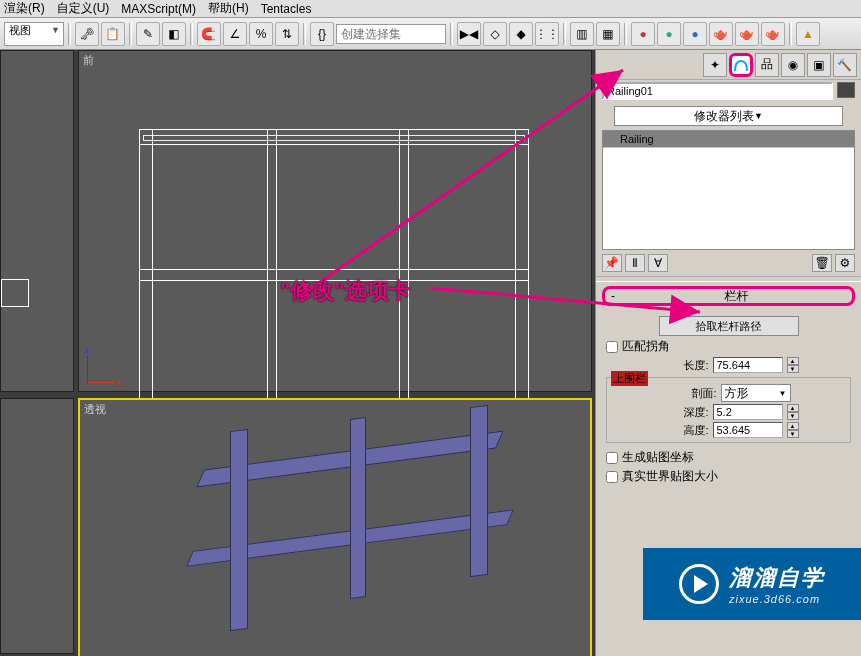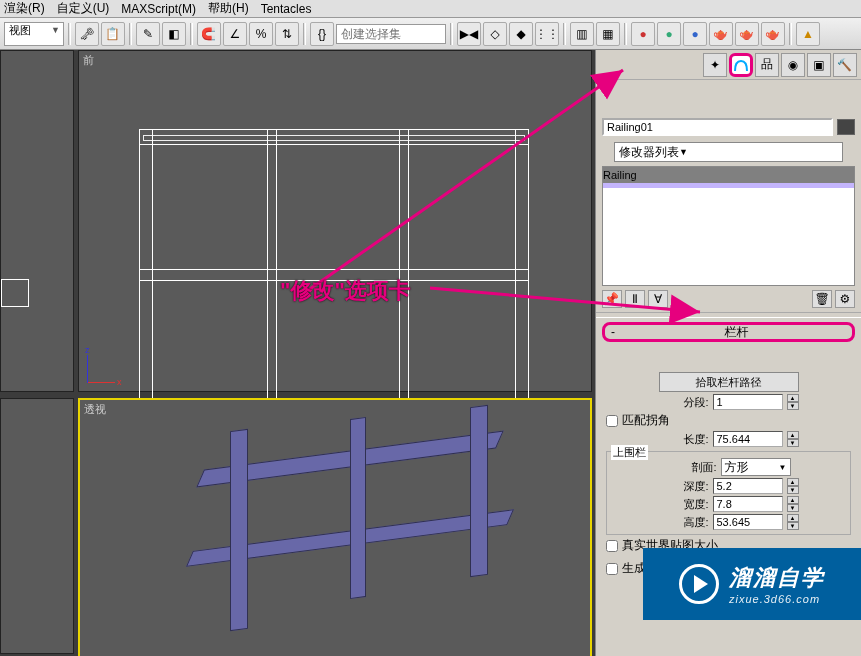--- a/index.html
+++ b/index.html
@@ -37,48 +37,48 @@
 
 .persp-rail { position: absolute; top: 30px; left: 90px; width: 360px; height: 220px; }
 .beam { position: absolute; background: #6868a8; border: 1px solid #303050; }
 
 .right-panel { position: absolute; top: 50px; right: 0; width: 266px; height: 606px; background: #d4d0c8; border-left: 1px solid #888; }
 .cmd-tabs-bar { height: 30px; background: #d4d0c8; display: flex; align-items: center; padding: 2px 4px; gap: 2px; border-bottom: 1px solid #aaa; justify-content: flex-end; }
 .cmd-tab { width: 24px; height: 24px; border: 1px solid #999; background: #e0e0e0; display: flex; align-items: center; justify-content: center; cursor: pointer; }
 .cmd-tab.sel { background: #fff; }
 .cmd-tab.hilite { border: 3px solid #e6007e; border-radius: 6px; padding: 1px; }
 
-.name-row { padding: 2px 6px; display: flex; align-items: center; gap: 4px; margin-top: 36px; }
+.name-row { padding: 2px 6px; display: flex; align-items: flex-start; gap: 4px; }
 .name-input { flex: 1; height: 18px; border: 2px inset #fff; background: #fff; padding: 0 3px; font-size: 11px; }
 .color-swatch { width: 18px; height: 16px; background: #444; border: 1px solid #666; }
 
-.mod-list-dd { margin: 4px 18px; height: 20px; border: 1px solid #888; background: #fff; display: flex; align-items: center; justify-content: flex-start; padding: 0 4px; cursor: pointer; }
+.mod-list-dd { margin: 4px 18px; height: 20px; border: 1px solid #888; background: #fff; display: flex; align-items: center; justify-content: center; padding: 0 4px; cursor: pointer; }
 .mod-list-dd::after { content: "▼"; font-size: 9px; }
 .mod-stack { margin: 2px 6px; height: 120px; border: 1px solid #888; background: #fff; overflow: auto; }
-.mod-item { padding: 2px 0; background: #808080; color: #000; border-bottom: 5px solid #c4b5fd; font-size: 11px; }
+.mod-item { padding: 2px 17px; background: #808080; color: #000; border-bottom: 1px solid #c4b5fd; font-size: 11px; }
 .mod-toolbar { margin: 4px 6px; display: flex; gap: 3px; }
 .mod-tb-btn { width: 20px; height: 18px; border: 1px solid #999; background: #e0e0e0; cursor: pointer; display: flex; align-items: center; justify-content: center; }
 
 .rollout { margin: 4px 6px; border: 1px solid #999; }
 .rollout-head { height: 20px; border: 1px solid #888; background: #d4d0c8; display: flex; align-items: center; padding: 0 6px; cursor: pointer; font-size: 12px; }
 .rollout-head.hilite { border: 3px solid #e6007e; border-radius: 8px; }
 .rollout-head .dash { margin-right: 12px; }
 .rollout-body { padding: 4px; background: #d4d0c8; }
 .r-row { display: flex; align-items: center; margin: 2px 0; gap: 4px; }
 .r-label { width: 50px; text-align: right; font-size: 11px; }
 .r-input { width: 70px; height: 16px; border: 1px inset #aaa; background: #fff; padding: 0 3px; font-size: 11px; text-align: left; }
 .r-spin { width: 12px; height: 16px; display: flex; flex-direction: column; }
 .r-spin div { flex: 1; border: 1px solid #888; background: #ddd; font-size: 6px; text-align: center; line-height: 6px; cursor: pointer; }
 .r-dd { width: 70px; height: 18px; border: 1px solid #888; background: #fff; padding: 6px 3px; font-size: 11px; display: flex; align-items: center; justify-content: space-between; cursor: pointer; }
 .r-dd::after { content: "▼"; font-size: 8px; }
-.r-btn { height: 20px; border: 1px solid #888; background: #e0e0e0; padding: 0 12px; cursor: pointer; font-size: 11px; display: flex; align-items: center; justify-content: center; margin-top: 20px; }
+.r-btn { height: 20px; border: 1px solid #888; background: #e0e0e0; padding: 0 12px; cursor: pointer; font-size: 11px; display: flex; align-items: center; justify-content: center; }
 .r-check { display: flex; align-items: center; gap: 4px; font-size: 11px; }
 .r-check input { width: 12px; height: 12px; }
 .r-group { border: 1px solid #aaa; margin-top: 4px; padding: 4px 2px 2px; position: relative; }
-.r-group-title { position: absolute; top: -7px; left: 4px; background: #ffffff; padding: 0 2px; font-size: 11px; }
+.r-group-title { position: absolute; top: -7px; left: 4px; background: #b91c1c; padding: 0 2px; font-size: 11px; }
 
 
 .callout-text { position: absolute; top: 276px; left: 280px; color: #e6007e; font-size: 22px; font-weight: bold; z-index: 20; text-shadow: 0 0 2px #000; font-family:"Microsoft YaHei",sans-serif;}
 .arrow-svg { position: absolute; top: 50px; left: 0; width: 861px; height: 606px; pointer-events: none; z-index: 15; }
 
 
 .watermark { position: absolute; right: 0; bottom: 36px; height: 72px; width: 218px; background: #005f9e; display: flex; align-items: center; justify-content: center; color: #fff; z-index: 30; font-style: italic; }
 .watermark .play { width: 40px; height: 40px; border: 3px solid #fff; border-radius: 50%; display: flex; align-items: center; justify-content: center; margin-right: 10px; }
 .watermark .play::before { content: ""; border-left: 14px solid #fff; border-top: 9px solid transparent; border-bottom: 9px solid transparent; margin-left: 4px; }
 .watermark .txt { display: flex; flex-direction: column; }
@@ -214,28 +214,20 @@
     <div class="rollout-head hilite">
       <span class="dash">-</span>
       <span style="flex:1;text-align:center">栏杆</span>
     </div>
   </div>
 
   <div class="rollout" style="border:none">
     <div class="rollout-body">
       <div class="r-row" style="justify-content:center">
         <div class="r-btn" style="width:140px">拾取栏杆路径</div>
-      </div>
-      <div class="r-row" style="justify-content:center">
-        <span class="r-label">分段:</span>
-        <input class="r-input" value="1" style="">
-        <div class="r-spin">
-            <div>▲</div>
-            <div>▼</div>
-          </div>
       </div>
       <div class="r-row" style="justify-content:flex-start">
         <label class="r-check">
           <input type="checkbox" style="">
             <span>匹配拐角</span>
         </label>
       </div>
       <div class="r-row" style="justify-content:center">
         <span class="r-label">长度:</span>
         <input class="r-input" value="75.644" style="">
@@ -255,48 +247,40 @@
         </div>
         <div class="r-row" style="justify-content:center">
           <span class="r-label">深度:</span>
           <input class="r-input" value="5.2" style="">
           <div class="r-spin">
               <div>▲</div>
               <div>▼</div>
             </div>
         </div>
         <div class="r-row" style="justify-content:center">
-          <span class="r-label">宽度:</span>
-          <input class="r-input" value="7.8" style="">
-          <div class="r-spin">
-              <div>▲</div>
-              <div>▼</div>
-            </div>
-        </div>
-        <div class="r-row" style="justify-content:center">
           <span class="r-label">高度:</span>
           <input class="r-input" value="53.645" style="">
           <div class="r-spin">
               <div>▲</div>
               <div>▼</div>
             </div>
         </div>
       </div>
 
 
+      <div class="r-row" style="margin-top:6px">
+        <label class="r-check">
+          <input type="checkbox" style="">
+            <span>生成贴图坐标</span>
+        </label>
+      </div>
       <div class="r-row">
         <label class="r-check">
           <input type="checkbox" style="">
             <span>真实世界贴图大小</span>
-        </label>
-      </div>
-      <div class="r-row" style="margin-top:6px">
-        <label class="r-check">
-          <input type="checkbox" style="">
-            <span>生成贴图坐标</span>
         </label>
       </div>
     </div>
   </div>
 </div>
 
 <div class="callout-text">"修改"选项卡</div>
 
 <svg class="arrow-svg">
   <defs>

